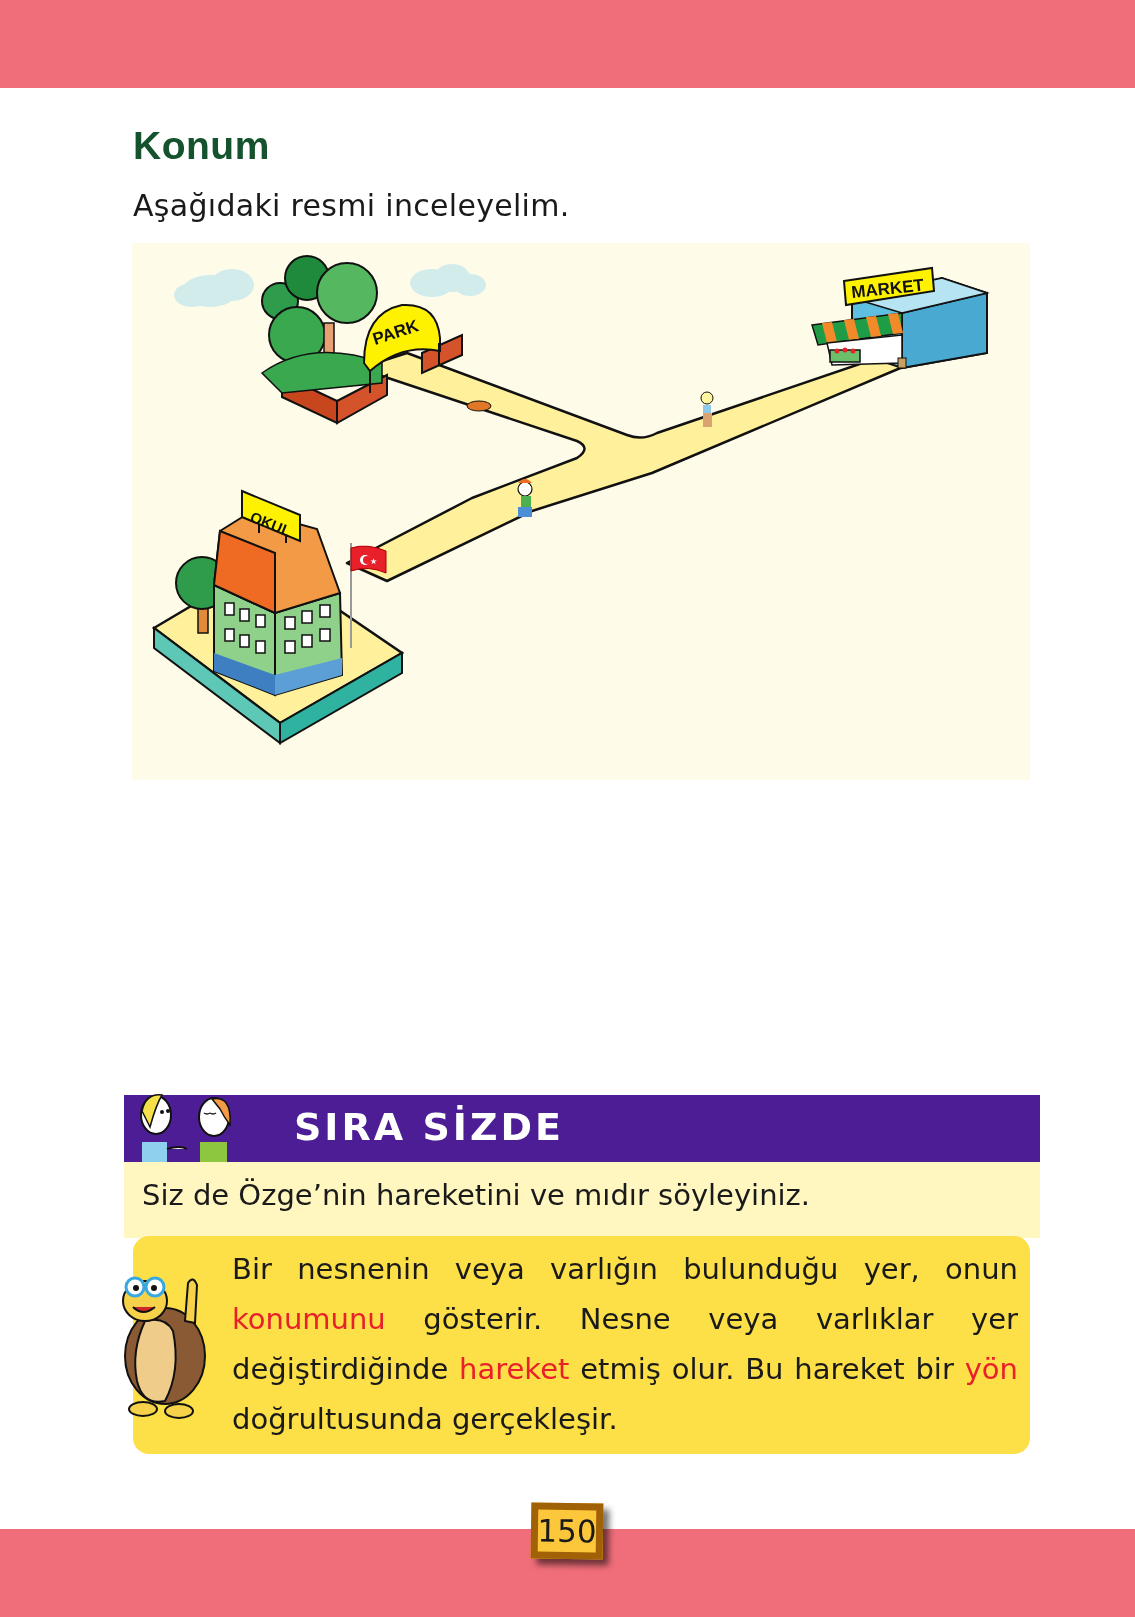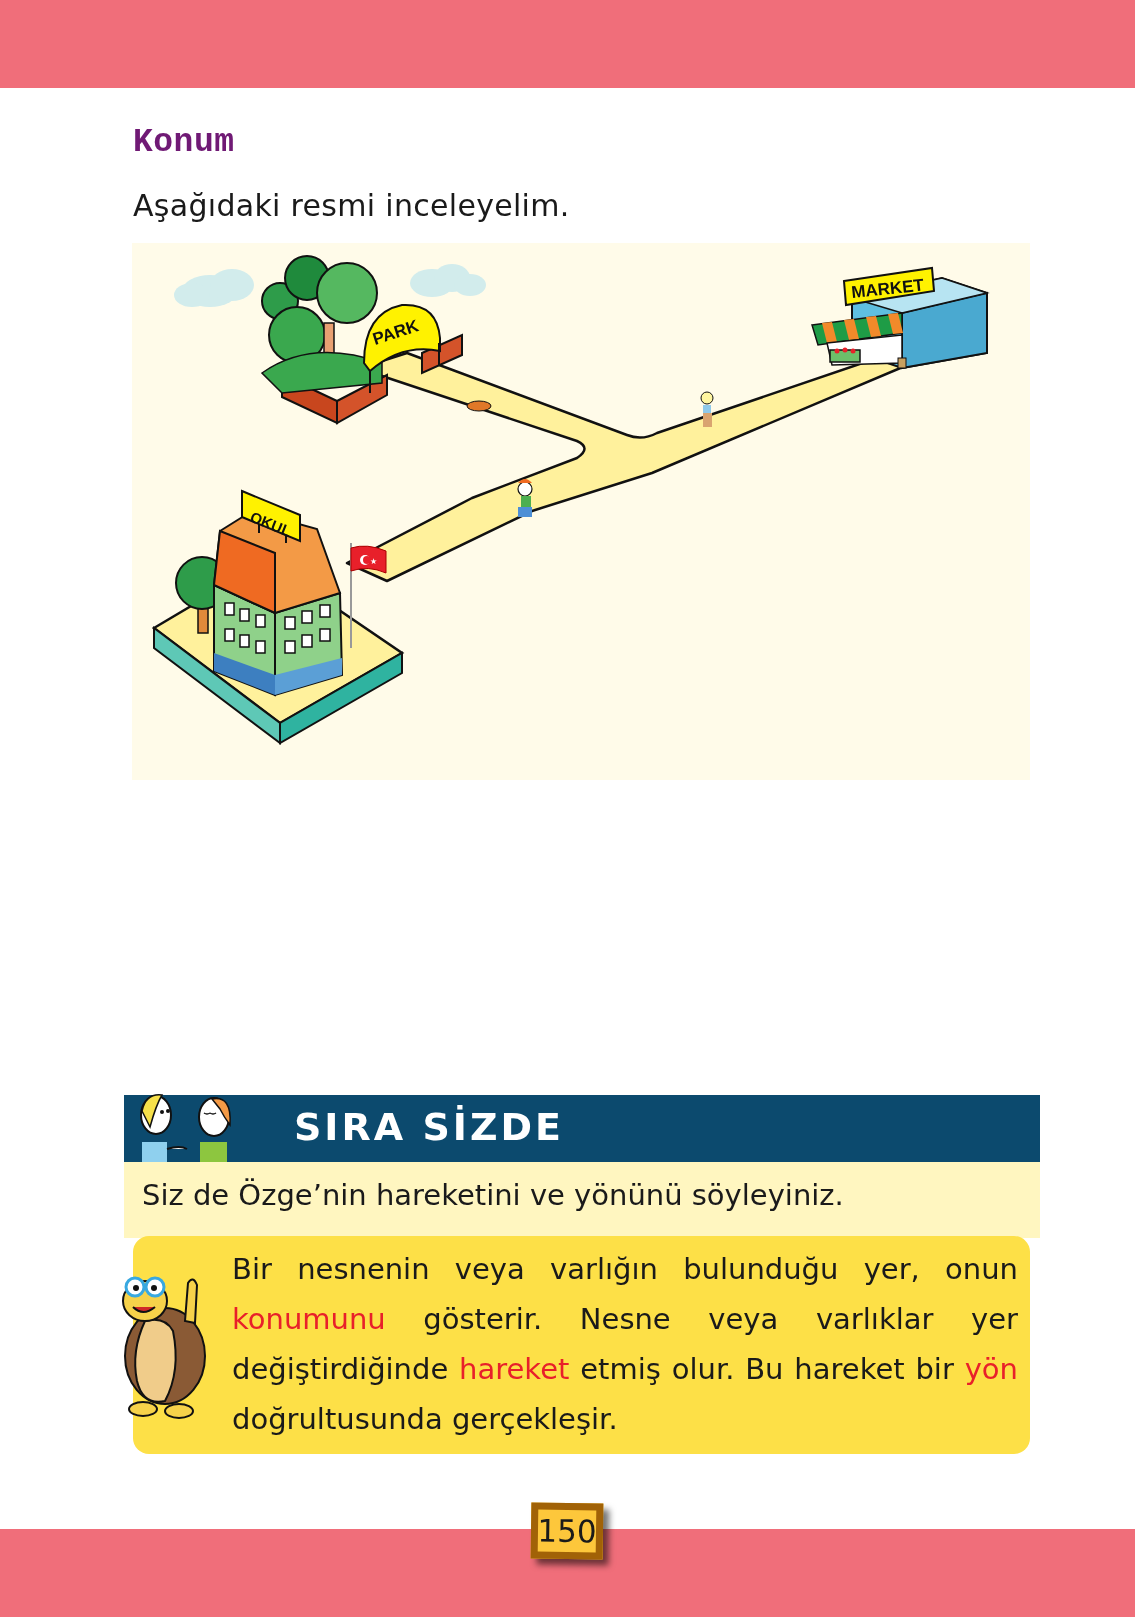--- a/index.html
+++ b/index.html
@@ -2,34 +2,34 @@
 <html><head>
 <meta charset="utf-8">
 <style>
   * { box-sizing: border-box; margin: 0; padding: 0; }
   html, body { width: 1135px; height: 1617px; background: #ffffff; overflow: hidden; }
   body { position: relative; font-family: "DejaVu Sans", sans-serif; color: #1a1a1a; }
 
   .top-bar { position: absolute; left: 0; top: 0; width: 1135px; height: 88px; background: #f06e7a; }
   .bottom-bar { position: absolute; left: 0; top: 1529px; width: 1135px; height: 88px; background: #f06e7a; }
 
-  .title { position: absolute; left: 133px; top: 124px; font-family: Liberation Mono, monospace; font-size: 33px; color: #701a75; letter-spacing: 0.5px; }
+  .title { position: absolute; left: 133px; top: 124px; font-family: Liberation Sans, sans-serif; font-size: 39px; color: #14532d; letter-spacing: 0.5px; }
   .intro { position: absolute; left: 133px; top: 188px; font-size: 30px; color: #1a1a1a; letter-spacing: 0.3px; }
 
   .illustration { position: absolute; left: 132px; top: 243px; width: 898px; height: 537px; background: #fffbe9; overflow: hidden; }
   .illustration svg { position: absolute; left: 0; top: 0; }
 
   .bullets { position: absolute; left: 130px; top: 790px; width: 900px; }
   .bullet-item { position: relative; padding-left: 38px; font-size: 29px; line-height: 50px; text-align: justify; text-align-last: left; }
   .bullet-dot { position: absolute; left: 5px; top: 19px; width: 15px; height: 15px; border-radius: 50%; }
   .dot-green { background: radial-gradient(circle at 35% 35%, #8ee06a, #1f9a2c 65%, #0e6a1a); }
   .dot-brown { background: radial-gradient(circle at 35% 35%, #c49a70, #6b3e1c 65%, #3a1f0a); }
   .hl { color: #e8202a; }
 
-  .sira-banner { position: absolute; left: 124px; top: 1095px; width: 916px; height: 67px; background: #0c4a6e; }
+  .sira-banner { position: absolute; left: 124px; top: 1095px; width: 916px; height: 67px; background: #4c1d95; }
   .sira-title { position: absolute; left: 170px; top: 10px; font-size: 38px; color: #ffffff; font-weight: bold; letter-spacing: 3px; }
   .sira-kids { position: absolute; left: 8px; top: -8px; }
   .sira-box { position: absolute; left: 124px; top: 1162px; width: 916px; height: 76px; background: #fff6c0; }
   .sira-text { position: absolute; left: 18px; top: 16px; font-size: 29px; }
 
   .info-box { position: absolute; left: 133px; top: 1236px; width: 897px; height: 218px; background: #fde047; border-radius: 16px; }
   .info-text { position: absolute; left: 99px; top: 8px; width: 786px; font-size: 29px; line-height: 50px; text-align: justify; text-align-last: left; }
   .turtle { position: absolute; left: -30px; top: 25px; }
 
   .page-number { position: absolute; left: 531px; top: 1503px; width: 72px; height: 56px; background: #fdc73b; box-shadow: 6px 6px 6px rgba(0,0,0,0.55); transform: rotate(0.8deg); display: flex; align-items: center; justify-content: center; font-size: 31px; color: #1a1a1a; border: 7px solid #a16207; }
@@ -169,21 +169,21 @@
       <circle cx="36" cy="24" r="2" fill="#111"></circle>
     <path d="M35 62 Q48 58 55 62" stroke="#111" stroke-width="2" fill="#fff"></path>
     <path d="M68 55 L95 55 L95 76 L68 76 Z" fill="#8dc63f"></path>
     <ellipse cx="82" cy="30" rx="15" ry="19" fill="#fff" stroke="#111" stroke-width="2"></ellipse>
     <path d="M80 12 Q100 8 98 38 Q92 30 88 22 Z" fill="#f39a46" stroke="#111" stroke-width="1.5"></path>
     <path d="M72 26 q3 2 6 0 M78 26 q3 2 6 0" stroke="#111" stroke-width="1.5" fill="none"></path>
   </svg>
   <div class="sira-title">SIRA SİZDE</div>
 </div>
 <div class="sira-box">
-  <div class="sira-text">Siz de Özge’nin hareketini ve yönünü söyleyiniz.</div>
+  <div class="sira-text">Siz de Özge’nin hareketini ve mıdır söyleyiniz.</div>
 </div>
 
 <div class="info-box">
   <svg class="turtle" width="110" height="160" viewBox="0 0 110 160">
     <ellipse cx="62" cy="95" rx="40" ry="48" fill="#8a5a35" stroke="#111" stroke-width="2"></ellipse>
     <path d="M42 60 Q62 55 70 70 Q78 110 62 140 Q40 145 34 120 Q28 90 42 60 Z" fill="#f0cc8a" stroke="#111" stroke-width="2"></path>
     <ellipse cx="42" cy="40" rx="22" ry="20" fill="#f6d24a" stroke="#111" stroke-width="2"></ellipse>
     <circle cx="32" cy="26" r="9" fill="#fff" stroke="#38a8e0" stroke-width="3"></circle>
     <circle cx="52" cy="26" r="9" fill="#fff" stroke="#38a8e0" stroke-width="3"></circle>
     <circle cx="33" cy="27" r="3" fill="#111"></circle>

